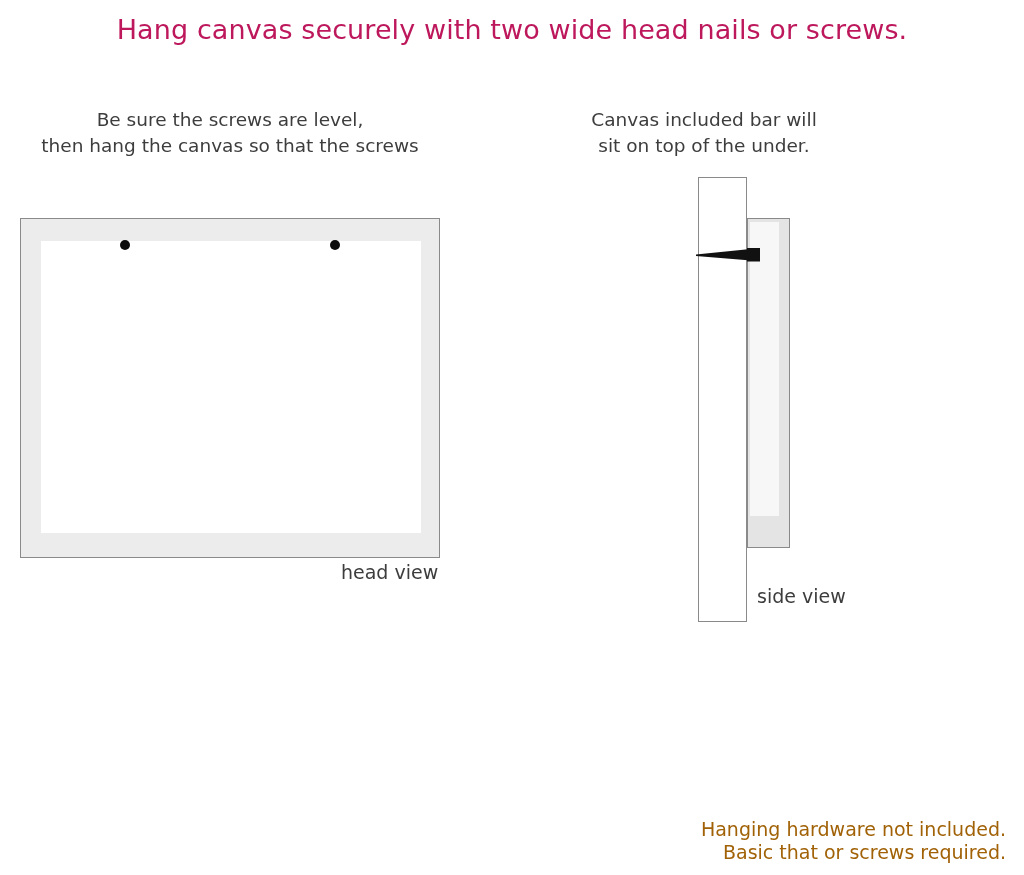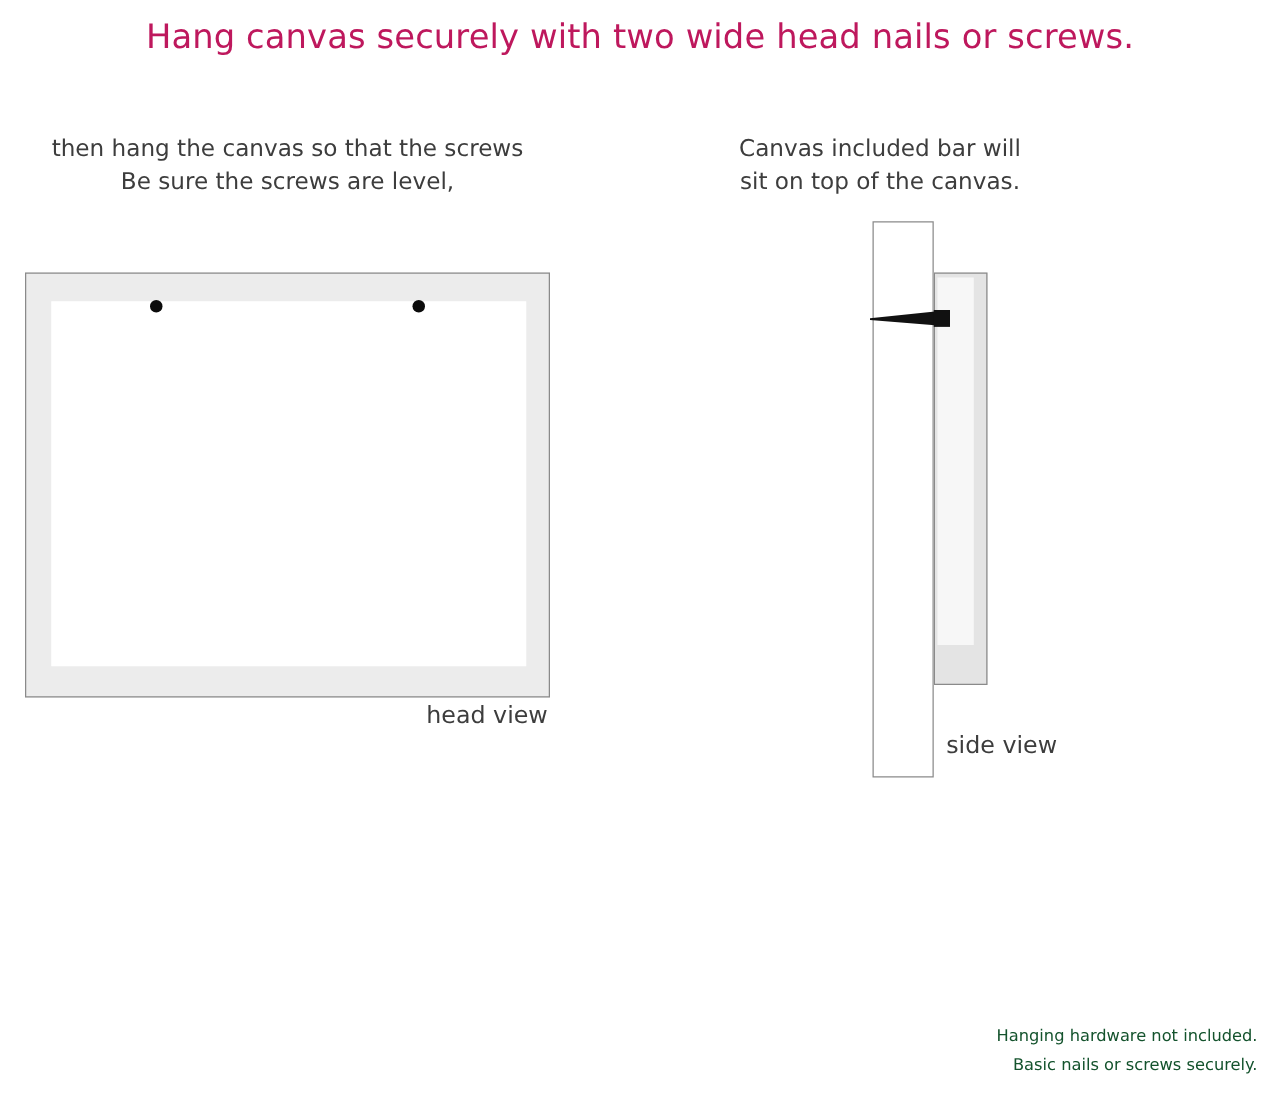--- a/index.html
+++ b/index.html
@@ -127,50 +127,50 @@
   }
   .nail svg { display: block; overflow: visible; }
 
   
   .footer {
     position: absolute;
     right: 18px;
     top: 818px;
     width: 420px;
     text-align: right;
-    font-size: 13px;
+    font-size: 19px;
     line-height: 23px;
-    color: #14532d;
+    color: #a16207;
   }
   .footer div { white-space: nowrap; }
 </style>
 </head>
 <body>
 
 <div id="page">
 
   <div class="title">Hang canvas securely with two wide head nails or screws.</div>
 
   <div class="caption caption-left">
+    <div>Be sure the screws are level,</div>
     <div>then hang the canvas so that the screws</div>
-    <div>Be sure the screws are level,</div>
   </div>
 
   <div class="front-frame">
     <div class="front-canvas"></div>
   </div>
 
   <div class="screw-dot one"></div>
   <div class="screw-dot two"></div>
 
   <div class="view-label label-front">head view</div>
 
   <div class="caption caption-right">
     <div>Canvas included bar will</div>
-    <div>sit on top of the canvas.</div>
+    <div>sit on top of the under.</div>
   </div>
 
   <div class="side-wall"></div>
 
   <div class="side-bar">
     <div class="side-bar-inset"></div>
   </div>
 
   <div class="nail">
     <svg width="66" height="24" viewBox="0 0 66 24" xmlns="http://www.w3.org/2000/svg">
@@ -178,16 +178,16 @@
       <path d="M0,11.6 L52,6.2 L52,17.2 L0,12.9 Z" fill="#111111"></path>
 
       <rect x="51" y="5.0" width="13" height="13.5" fill="#111111"></rect>
     </svg>
   </div>
 
   <div class="view-label label-side">side view</div>
 
   <div class="footer">
     <div>Hanging hardware not included.</div>
-    <div>Basic nails or screws securely.</div>
+    <div>Basic that or screws required.</div>
   </div>
 
 </div>
 
 </body></html>

